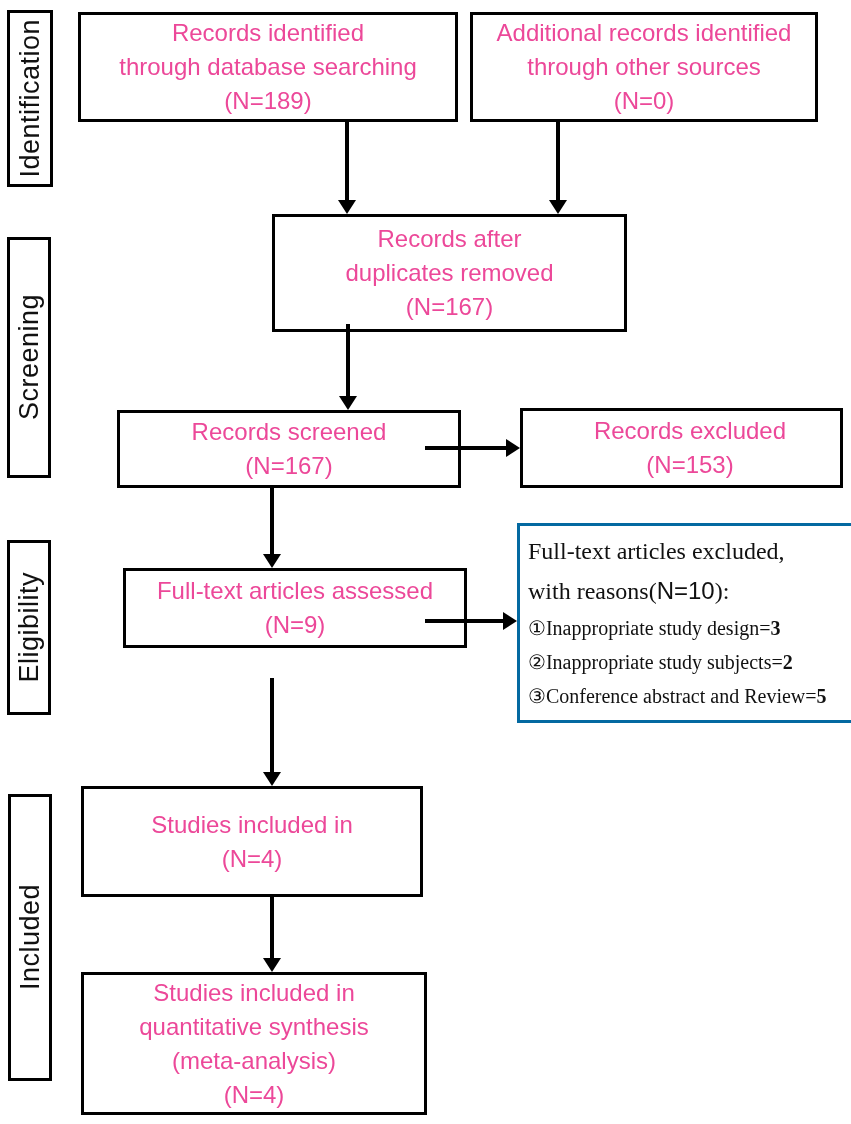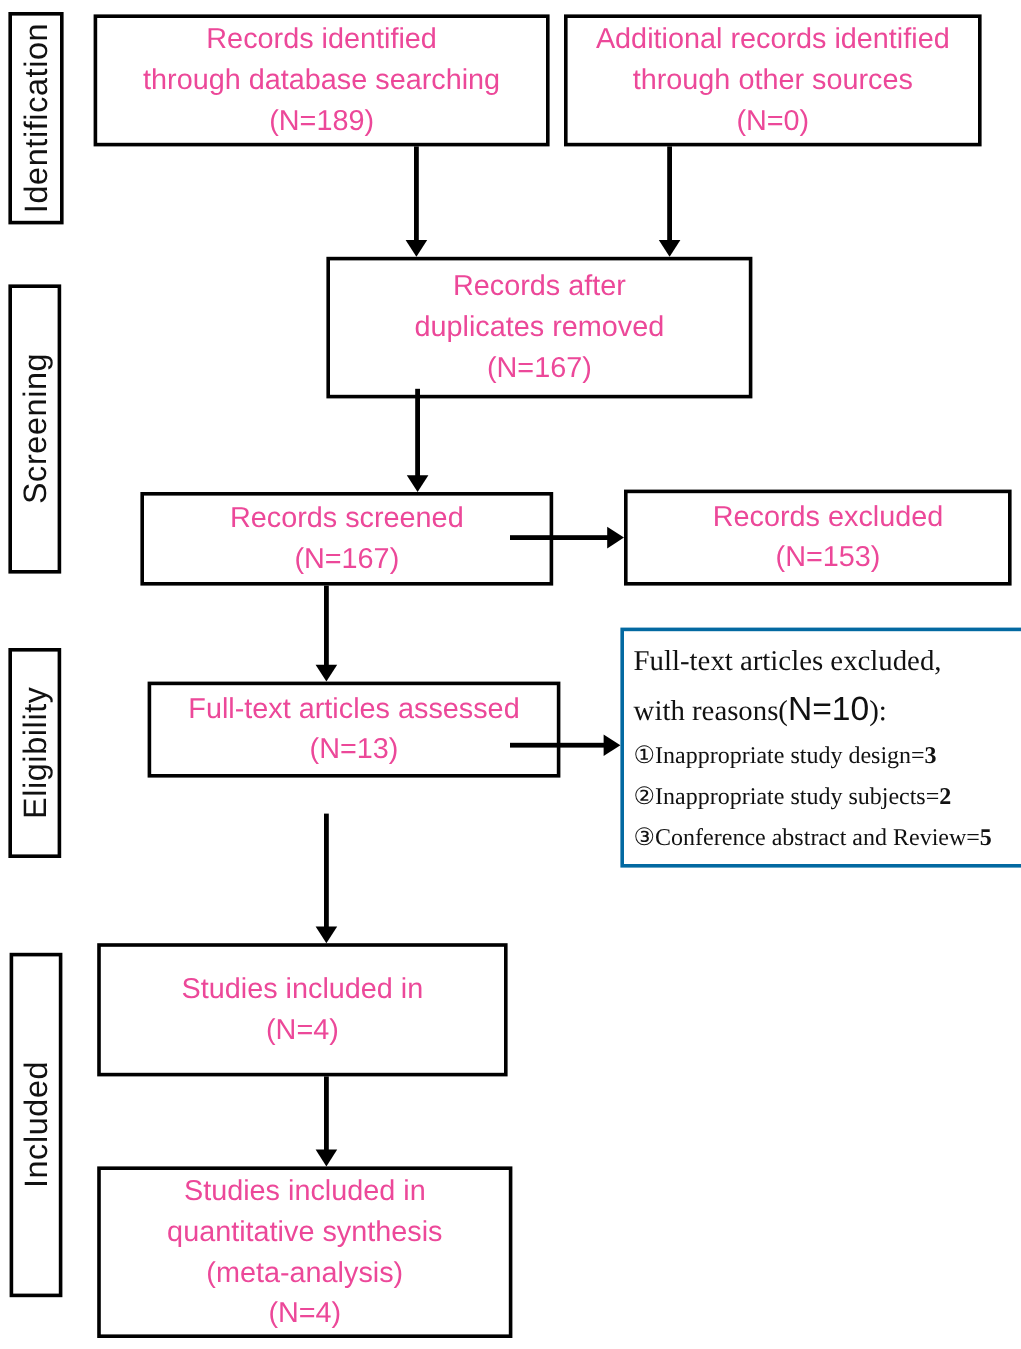--- a/index.html
+++ b/index.html
@@ -70,21 +70,21 @@
     color: #111;
     text-align: left;
     padding: 6px 4px 0 8px;
   }
   #box-fulltext-excluded .heading {
     font-size: 24px;
     line-height: 39px;
   }
   #box-fulltext-excluded .heading .n-sans {
     font-family: "Liberation Sans", "DejaVu Sans", sans-serif;
-    font-size: 28px;
+    font-size: 24px;
   }
   #box-fulltext-excluded .reason {
     font-size: 20px;
     line-height: 34px;
     white-space: nowrap;
   }
   #box-fulltext-excluded .reason b { font-weight: bold; }
 
   
   .arrow-v { position: absolute; width: 18px; }
@@ -159,21 +159,21 @@
     <div>Records screened</div>
     <div>(N=167)</div>
   </div>
   <div class="fbox" id="box-records-excluded">
     <div>Records excluded</div>
     <div>(N=153)</div>
   </div>
 
   <div class="fbox" id="box-fulltext-assessed">
     <div>Full-text articles assessed</div>
-    <div>(N=13)</div>
+    <div>(N=9)</div>
   </div>
 
   <div id="box-fulltext-excluded">
     <div class="heading">Full-text articles excluded,</div>
     <div class="heading"><span>with reasons(</span><span class="n-sans">N=10</span><span>):</span></div>
     <div class="reason"><span>①Inappropriate study design=</span><b>3</b></div>
     <div class="reason"><span>②Inappropriate study subjects=</span><b>2</b></div>
     <div class="reason"><span>③Conference abstract and Review=</span><b>5</b></div>
   </div>
 

